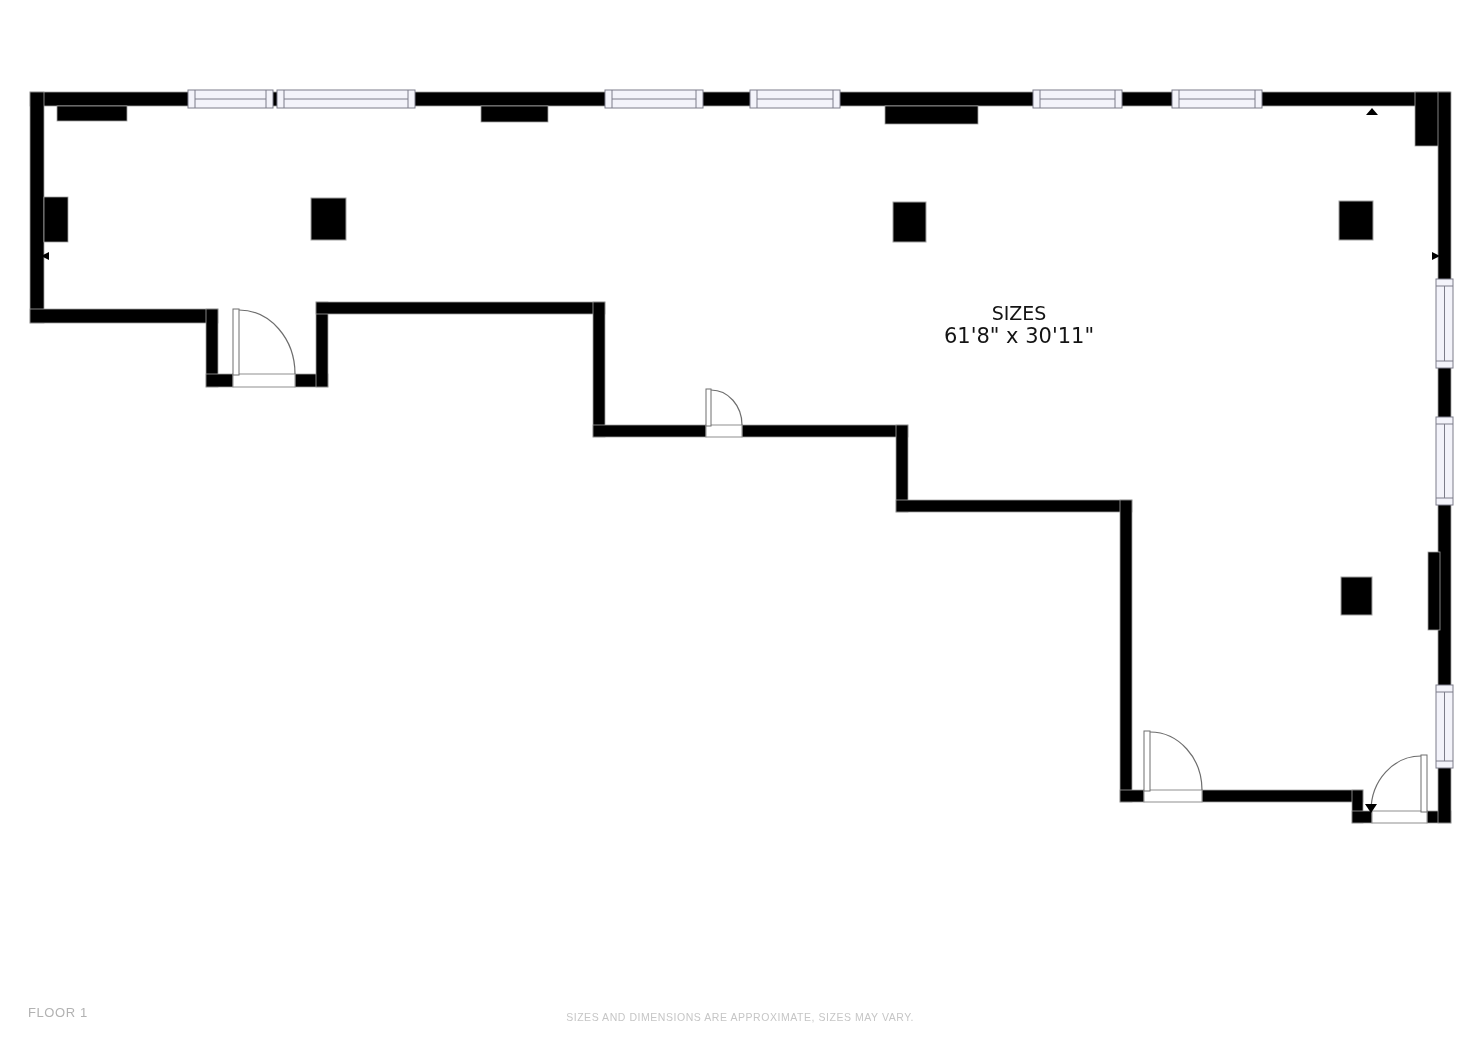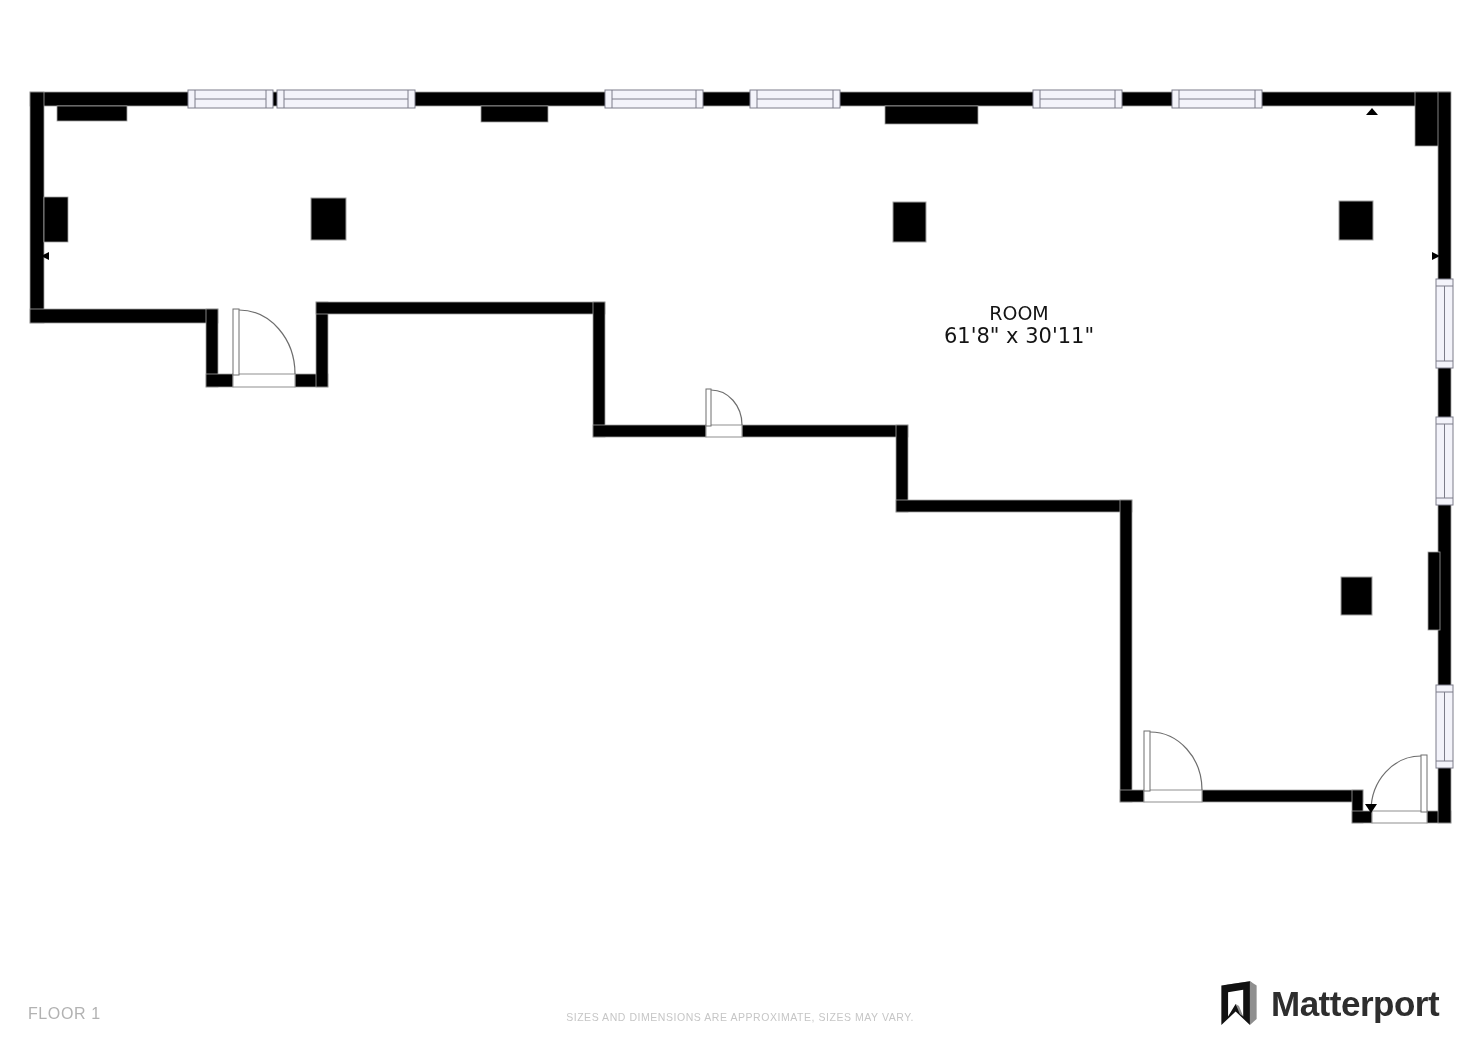--- a/index.html
+++ b/index.html
@@ -16,21 +16,21 @@
   .win{fill:var(--window-fill);stroke:var(--window-border);stroke-width:1;}
   .wl{stroke:var(--window-border);stroke-width:1;fill:none;}
   .thr{fill:#ffffff;stroke:#8f8f8f;stroke-width:1;}
   .leaf{fill:#ffffff;stroke:var(--door-line);stroke-width:1;}
   .arc{fill:none;stroke:var(--door-line);stroke-width:1.2;}
   .mark{fill:#000000;}
   .room-label{position:absolute;left:869px;top:302px;width:300px;text-align:center;
       font-family:"DejaVu Sans", sans-serif;color:var(--room-text);}
   .room-label .name{font-size:19px;line-height:22px;}
   .room-label .dims{font-size:21px;line-height:24px;}
-  .floor-label{position:absolute;left:28px;top:1005px;font-size:16px;letter-spacing:.6px;
+  .floor-label{position:absolute;left:28px;top:1005px;font-size:13px;letter-spacing:.6px;
       color:var(--floor-label);}
   .disclaimer{position:absolute;left:0;right:0;top:1011px;text-align:center;font-size:10.5px;
       letter-spacing:.55px;color:var(--disclaimer);}
   .brand{position:absolute;left:1218px;top:975px;display:flex;align-items:center;gap:11px;}
   .brand .wordmark{font-size:35px;font-weight:700;letter-spacing:-.5px;color:var(--brand-text);
       line-height:58px;}
 </style>
 </head>
 <body>
 
@@ -159,30 +159,21 @@
     </g>
 
     <g>
       <polygon class="mark" points="49,252 49,260 41,256"></polygon>
       <polygon class="mark" points="1432,252 1432,260 1440,256"></polygon>
       <polygon class="mark" points="1366,115 1378,115 1372,108"></polygon>
     </g>
   </svg>
 
   <div class="room-label">
-    <div class="name">ROOM</div>
+    <div class="name">SIZES</div>
     <div class="dims">61'8" x 30'11"</div>
   </div>
 
   <div class="floor-label">FLOOR 1</div>
   <div class="disclaimer">SIZES AND DIMENSIONS ARE APPROXIMATE, SIZES MAY VARY.</div>
 
-  <div class="brand">
-    <svg width="42" height="56" viewBox="0 0 50 64">
-      <polygon fill="#8f8f8f" points="38,5 46,10 46,50 38,57"></polygon>
-      <polygon fill="#8f8f8f" points="10,9 38,5 41,6.5 13,11"></polygon>
-      <path fill="#111111" fill-rule="evenodd" d="M4,10 L38,5 L38,57 L21,41 L4,57 Z  M12,18 L30,15 L30,47 L21,32 L12,47 Z"></path>
-      <polygon fill="#8f8f8f" points="21,32 25,34.5 30,47 26,44"></polygon>
-    </svg>
-    <div class="wordmark">Matterport</div>
-  </div>
 
 </div>
 
 </body></html>

